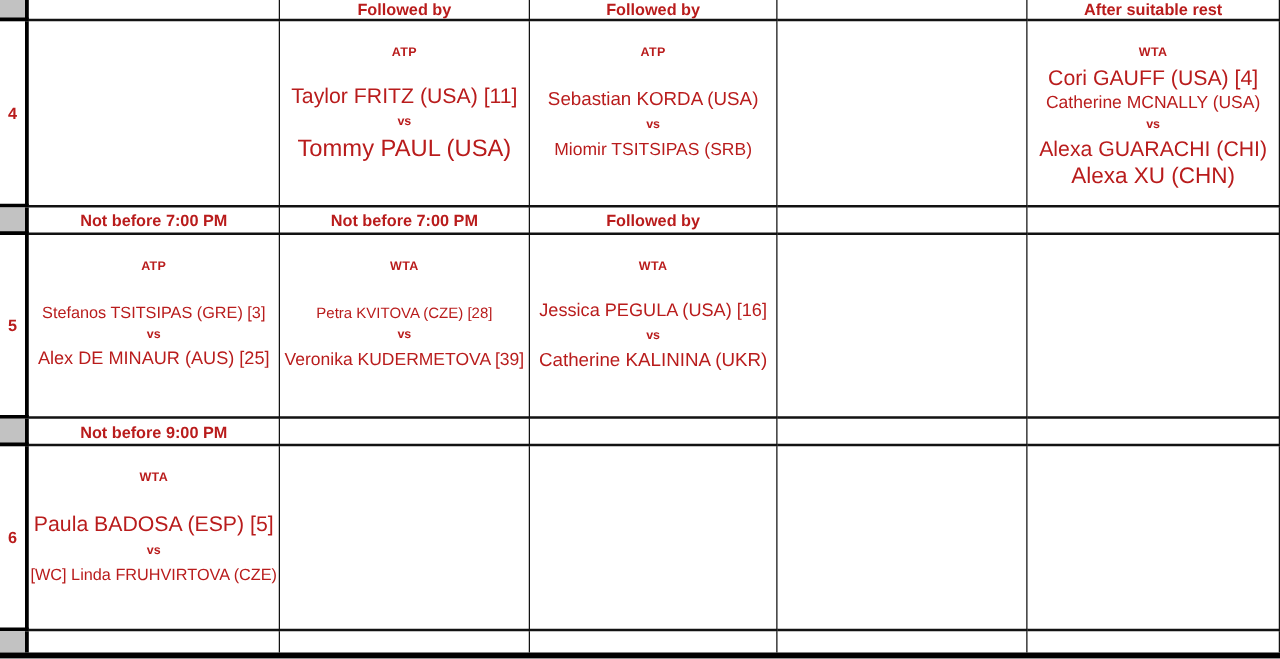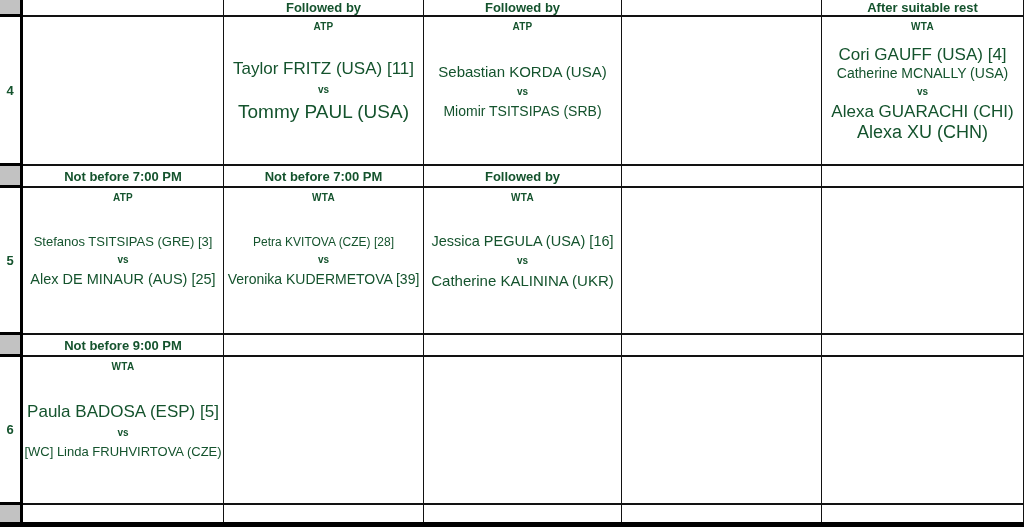--- a/index.html
+++ b/index.html
@@ -5,21 +5,21 @@
   html, body { margin: 0; padding: 0; background: #ffffff; }
   * { box-sizing: border-box; }
 
   .oop-table {
     width: 1024px;
     height: 527px;
     display: grid;
     grid-template-columns: 23px 201px 200px 198px 200px 202px;
     grid-template-rows: 17px 149px 22px 147px 22px 148px 17px 5px;
     font-family: "Liberation Sans", "DejaVu Sans", sans-serif;
-    color: #14532d;
+    color: #b91c1c;
     background: #ffffff;
     overflow: hidden;
   }
 
   
   .c {
     border-right: 1.5px solid #121212;
     border-bottom: 2px solid #121212;
     overflow: hidden;
   }
@@ -46,21 +46,21 @@
     justify-content: center;
     font-weight: bold;
     font-size: 13px;
     white-space: nowrap;
   }
 
   
   .match {
     display: flex;
     flex-direction: column;
-    padding-top: 4px;
+    padding-top: 20px;
   }
   .tour {
     text-align: center;
     font-weight: bold;
     font-size: 10px;
     letter-spacing: 0.3px;
     flex: 0 0 auto;
   }
   .players {
     flex: 1 1 auto;

